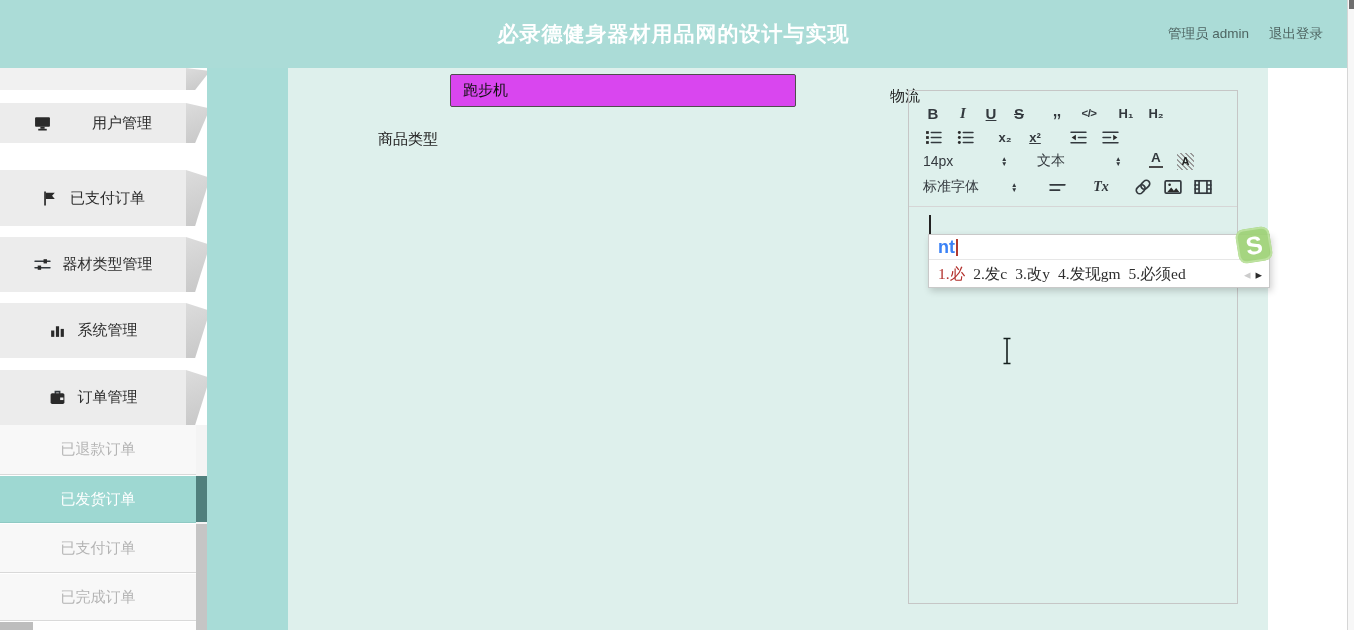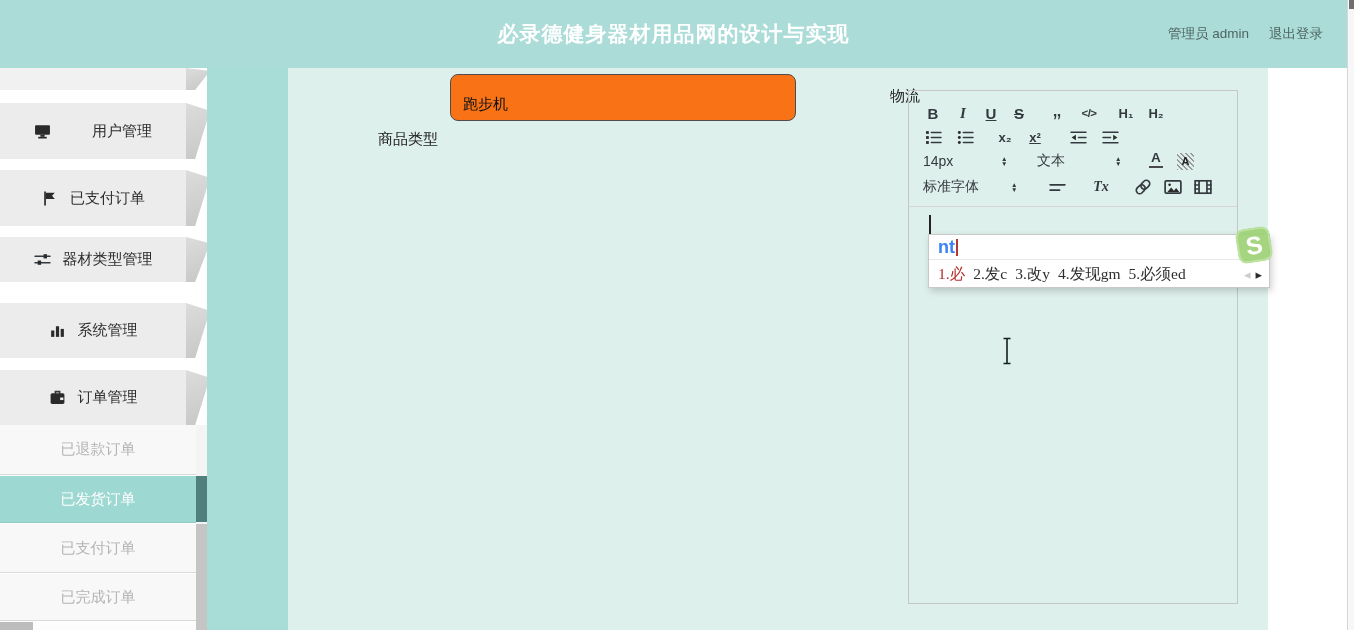--- a/index.html
+++ b/index.html
@@ -31,23 +31,23 @@
     color:#2d2d2d;font-size:15px;cursor:pointer;
   }
   .menu-item::after{
     content:"";position:absolute;left:186px;top:0;width:24px;height:100%;
     background:linear-gradient(160deg,#dcdcdc,#c7c7c7);
     clip-path:polygon(0 0,100% 14%,38% 100%,0 100%);
   }
   .menu-item .mi-icon{width:17px;height:17px;display:inline-flex;align-items:center;justify-content:center;}
   .menu-item svg{display:block;}
   .partial-top{top:0;height:22px;background:#f1f1f1;}
-  .mi-0{top:35px;height:56px;gap:41px;}
+  .mi-0{top:35px;height:40px;gap:41px;}
   .mi-1{top:102px;height:56px;}
-  .mi-2{top:169px;height:45px;}
+  .mi-2{top:169px;height:55px;}
   .mi-3{top:235px;height:55px;}
   .mi-4{top:302px;height:55px;}
   .sub-item{
     position:absolute;left:0;width:196px;background:#f8f8f8;border-bottom:1px solid #d9d9d9;
     display:flex;align-items:center;justify-content:center;
     color:#b4b4b4;font-size:15px;cursor:pointer;
   }
   .sub-0{top:357px;height:49px;}
   .sub-1{top:408px;height:46px;}
   .sub-2{top:456px;height:48px;}
@@ -59,22 +59,22 @@
   .partial-bottom{position:absolute;left:0;top:554px;width:196px;height:8px;background:#fdfdfd;}
   .partial-bottom .corner{position:absolute;left:0;top:0;width:33px;height:8px;background:#bdbdbd;}
   
   .teal-strip{position:absolute;left:207px;top:68px;width:81px;height:562px;background:#a8dcd7;}
   .main{position:absolute;left:288px;top:68px;width:980px;height:562px;background:#def0ec;}
   .field-label{position:absolute;color:#222222;font-size:15px;}
   .lbl-product{left:90px;top:17px;margin-top:45px;}
   .lbl-logistics{left:578px;top:19px;margin-left:24px;}
   .product-input{
     position:absolute;left:162px;top:6px;width:332px;height:31px;
-    background:#f97316;border:1px solid #4e4e4e;border-radius:8px;
-    padding:14px 0 0 12px;font-size:15px;color:#111;outline:none;
+    background:#d946ef;border:1px solid #4e4e4e;border-radius:2px;
+    padding:0 0 0 12px;font-size:15px;color:#111;outline:none;
     font-family:"Liberation Sans","DejaVu Sans",sans-serif;
   }
   
   .editor{position:absolute;left:620px;top:22px;width:328px;height:512px;border:1px solid #c6c6c6;}
   .tb-row{position:absolute;left:0;width:100%;height:24px;}
   .tb-r1{top:10px;}.tb-r2{top:34px;}.tb-r3{top:58px;}.tb-r4{top:84px;}
   .tb-btn{
     position:absolute;top:0;height:24px;display:flex;align-items:center;justify-content:center;
     color:#33393e;cursor:pointer;
   }

